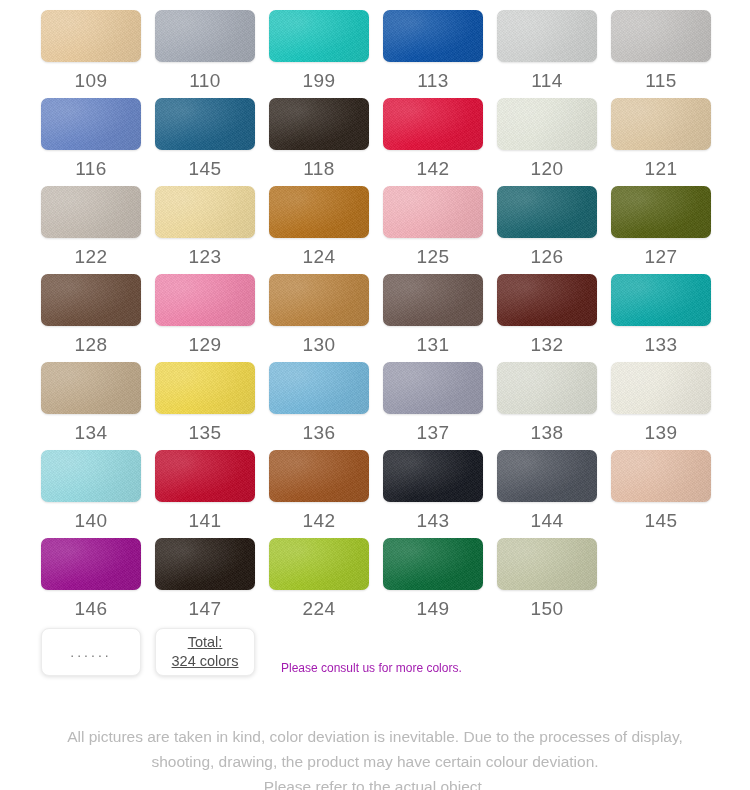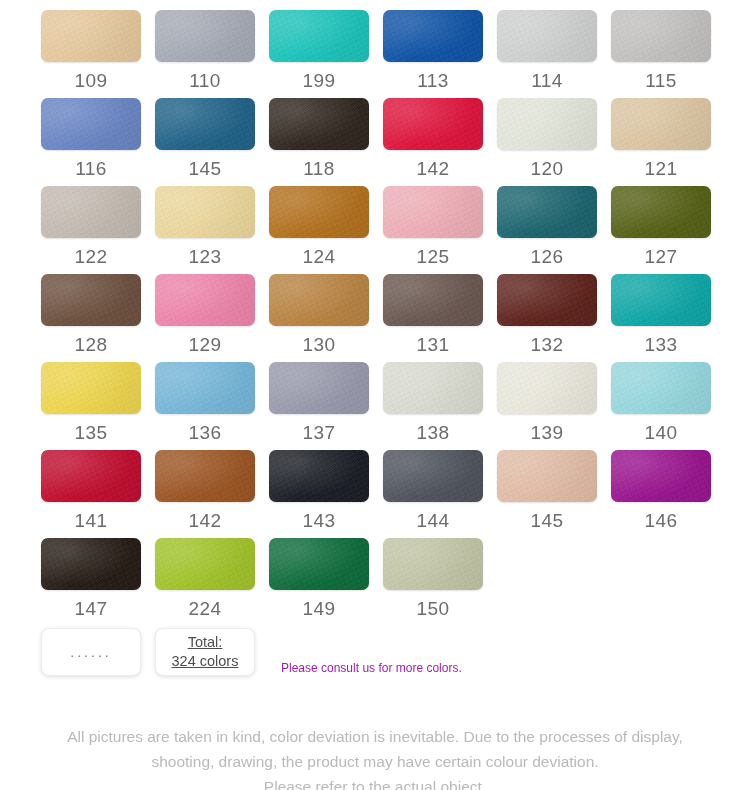--- a/index.html
+++ b/index.html
@@ -228,20 +228,24 @@
       </div>
       <div class="swatch-cell">
         <div class="swatch-chip" style="background: rgb(94, 32, 25);"></div>
         <div class="swatch-label">132</div>
       </div>
       <div class="swatch-cell">
         <div class="swatch-chip" style="background: rgb(10, 169, 168);"></div>
         <div class="swatch-label">133</div>
       </div>
       <div class="swatch-cell">
+        <div class="swatch-chip" style="background: rgb(193, 171, 140);"></div>
+        <div class="swatch-label">134</div>
+      </div>
+      <div class="swatch-cell">
         <div class="swatch-chip" style="background: rgb(242, 217, 76);"></div>
         <div class="swatch-label">135</div>
       </div>
       <div class="swatch-cell">
         <div class="swatch-chip" style="background: rgb(118, 185, 220);"></div>
         <div class="swatch-label">136</div>
       </div>
       <div class="swatch-cell">
         <div class="swatch-chip" style="background: rgb(154, 155, 174);"></div>
         <div class="swatch-label">137</div>

